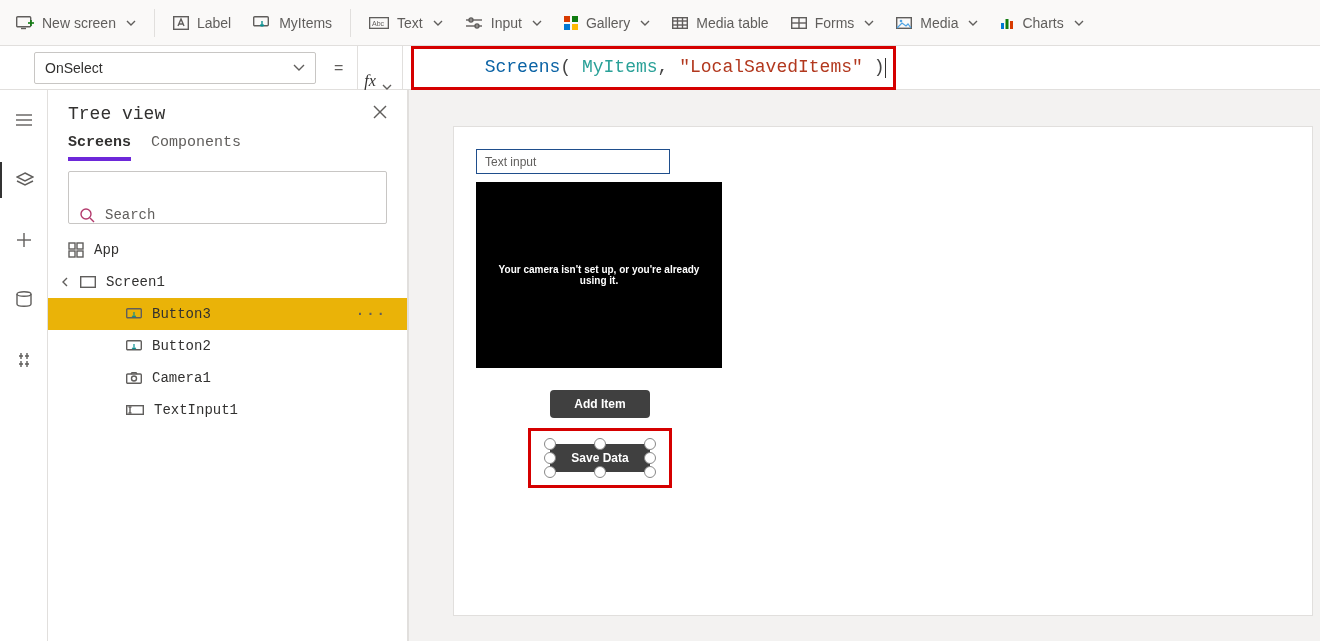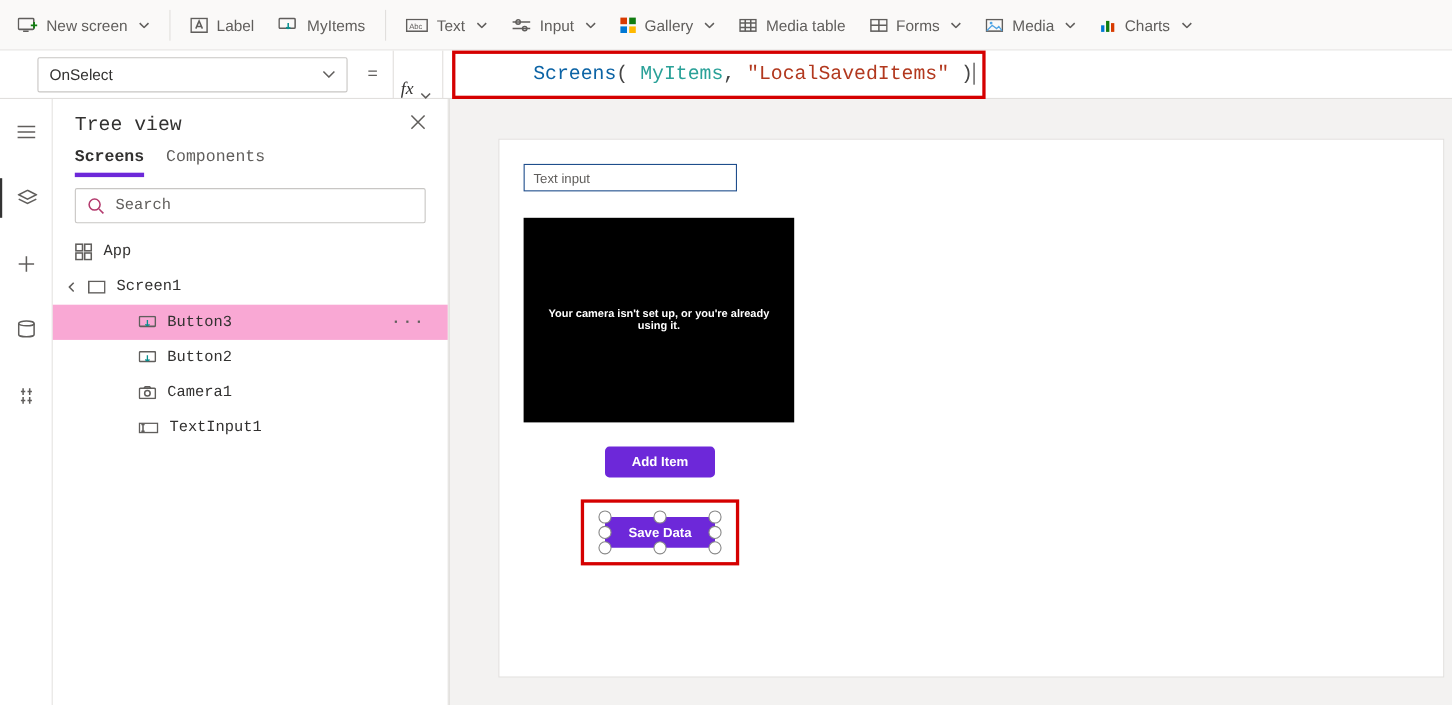--- a/index.html
+++ b/index.html
@@ -176,40 +176,40 @@
   .tree-tab.active {
     color: #323130;
     font-weight: 600;
     border-bottom: 4px solid #6d28d9;
   }
   .tree-search-wrap {
     padding: 0 20px 10px 20px;
   }
   .tree-search {
     width: 100%;
-    height: 32px;
+    height: 53px;
     border: 1px solid #c8c6c4;
     border-radius: 2px;
     display: flex;
-    align-items: center;
+    align-items: flex-end;
     padding: 0 10px;
     gap: 10px;
     color: #605e5c;
   }
   .tree-node {
     display: flex;
     align-items: center;
     gap: 10px;
     padding: 8px 20px;
     color: #323130;
     font-size: 14px;
   }
   .tree-node.indent2 { padding-left: 78px; }
   .tree-node.selected {
-    background: #f9a8d4;
+    background: #eab308;
   }
   .node-chevron {
     transform: rotate(90deg);
   }
   .node-more {
     margin-left: auto;
     color: #605e5c;
     letter-spacing: 2px;
     font-weight: bold;
   }
@@ -243,42 +243,42 @@
   }
   .camera-box {
     width: 246px;
     height: 186px;
     background: #000;
     color: #fff;
     font-size: 10px;
     display: flex;
     align-items: center;
     justify-content: center;
-    margin-top: 24px;
+    margin-top: 8px;
     text-align: center;
     padding: 0 20px;
     font-weight: 600;
   }
   .btn {
     width: 100px;
     height: 28px;
     border-radius: 4px;
-    background: #6d28d9;
+    background: #404040;
     color: #fff;
     font-size: 12px;
     font-weight: 600;
     display: flex;
     align-items: center;
     justify-content: center;
   }
   .btn-add { margin: 22px 0 0 74px; }
   .save-red-box {
     border: 3px solid #d50000;
     padding: 6px 10px;
-    margin-top: 20px;
+    margin-top: 10px;
     margin-left: 52px;
     width: 144px;
     height: 60px;
     position: relative;
     display:flex; align-items:center; justify-content:center;
   }
   .btn-save {
     position: relative;
     width: 100px;
     height: 28px;

